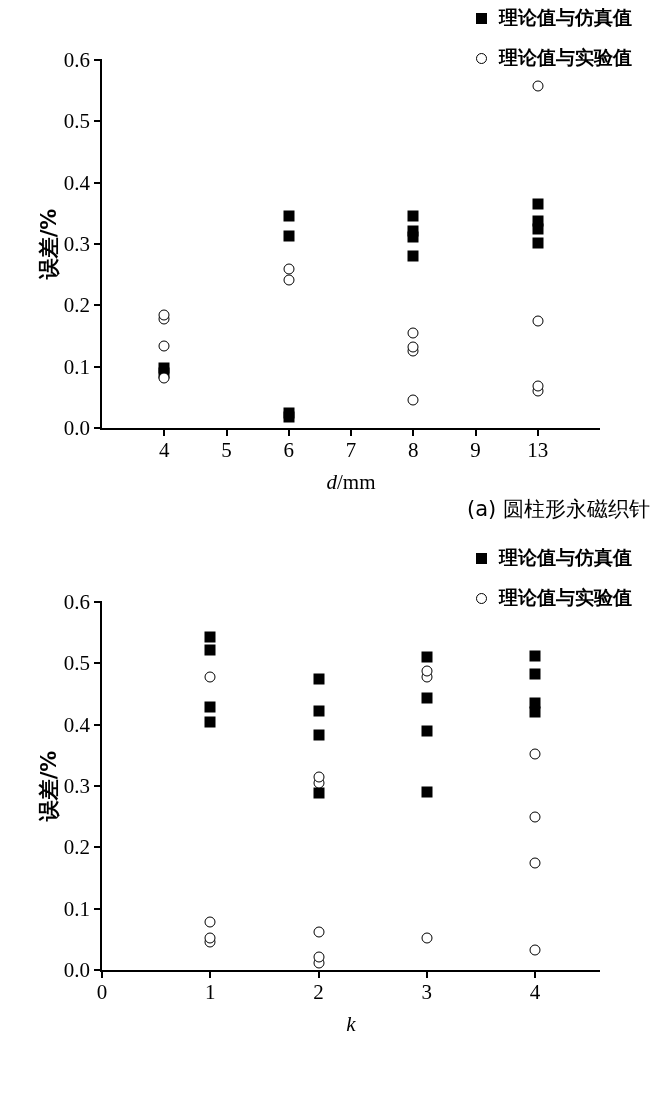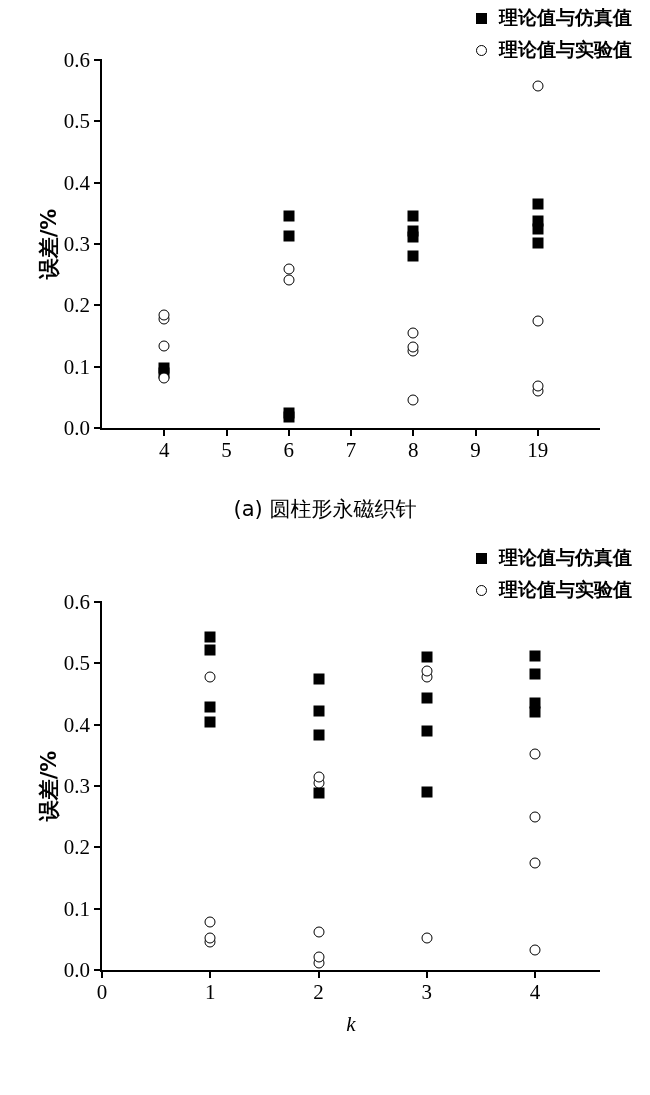--- a/index.html
+++ b/index.html
@@ -22,21 +22,21 @@
     height: 540px;
   }
   #figure-b { height: 555px; }
 
   .legend {
     position: absolute;
     right: 18px;
     top: 6px;
     display: flex;
     flex-direction: column;
-    gap: 8px;
+    gap: 16px;
   }
   .legend-row {
     display: flex;
     align-items: center;
     gap: 10px;
     height: 24px;
   }
   .legend-marker {
     width: 16px;
     display: flex;
@@ -117,21 +117,21 @@
   .pt {
     position: absolute;
     transform: translate(-50%, -50%);
   }
   .pt .sq { width: 11px; height: 11px; }
   .pt .ci { width: 11px; height: 11px; }
 
   .caption {
     position: absolute;
     width: 100%;
-    text-align: center;
+    text-align: right;
     font-family: "DejaVu Sans", sans-serif;
     font-size: 21px;
   }
 </style>
 </head>
 <body>
 
 <div class="figure" id="figure-a">
 
   <div class="legend">
@@ -144,34 +144,35 @@
     <div class="legend-row">
       <span class="legend-marker">
           <span class="ci"></span>
         </span>
       <span class="legend-label">理论值与实验值</span>
     </div>
   </div>
 
   <div class="plot-area" id="plot-a" style="left:100px; top:60px; width:500px; height:370px;">
     <div class="axis-title-y">误差/%</div>
+    <div class="axis-title-x"><i>d</i>/mm</div>
   <div class="tick-x" style="left: 61.25px; height: 8px;"></div>
       <div class="xlabel-t" style="left: 62.25px;">4</div>
       <div class="tick-x" style="left: 123.5px; height: 8px;"></div>
       <div class="xlabel-t" style="left: 124.5px;">5</div>
       <div class="tick-x" style="left: 185.75px; height: 8px;"></div>
       <div class="xlabel-t" style="left: 186.75px;">6</div>
       <div class="tick-x" style="left: 248px; height: 8px;"></div>
       <div class="xlabel-t" style="left: 249px;">7</div>
       <div class="tick-x" style="left: 310.25px; height: 8px;"></div>
       <div class="xlabel-t" style="left: 311.25px;">8</div>
       <div class="tick-x" style="left: 372.5px; height: 8px;"></div>
       <div class="xlabel-t" style="left: 373.5px;">9</div>
       <div class="tick-x" style="left: 434.75px; height: 8px;"></div>
-      <div class="xlabel-t" style="left: 435.75px;">19</div>
+      <div class="xlabel-t" style="left: 435.75px;">13</div>
       <div class="tick-y" style="top: 367px; width: 8px;"></div>
       <div class="ylabel-t" style="top: 368px;">0.0</div>
       <div class="tick-y" style="top: 305.667px; width: 8px;"></div>
       <div class="ylabel-t" style="top: 306.667px;">0.1</div>
       <div class="tick-y" style="top: 244.333px; width: 8px;"></div>
       <div class="ylabel-t" style="top: 245.333px;">0.2</div>
       <div class="tick-y" style="top: 183px; width: 8px;"></div>
       <div class="ylabel-t" style="top: 184px;">0.3</div>
       <div class="tick-y" style="top: 121.667px; width: 8px;"></div>
       <div class="ylabel-t" style="top: 122.667px;">0.4</div>

